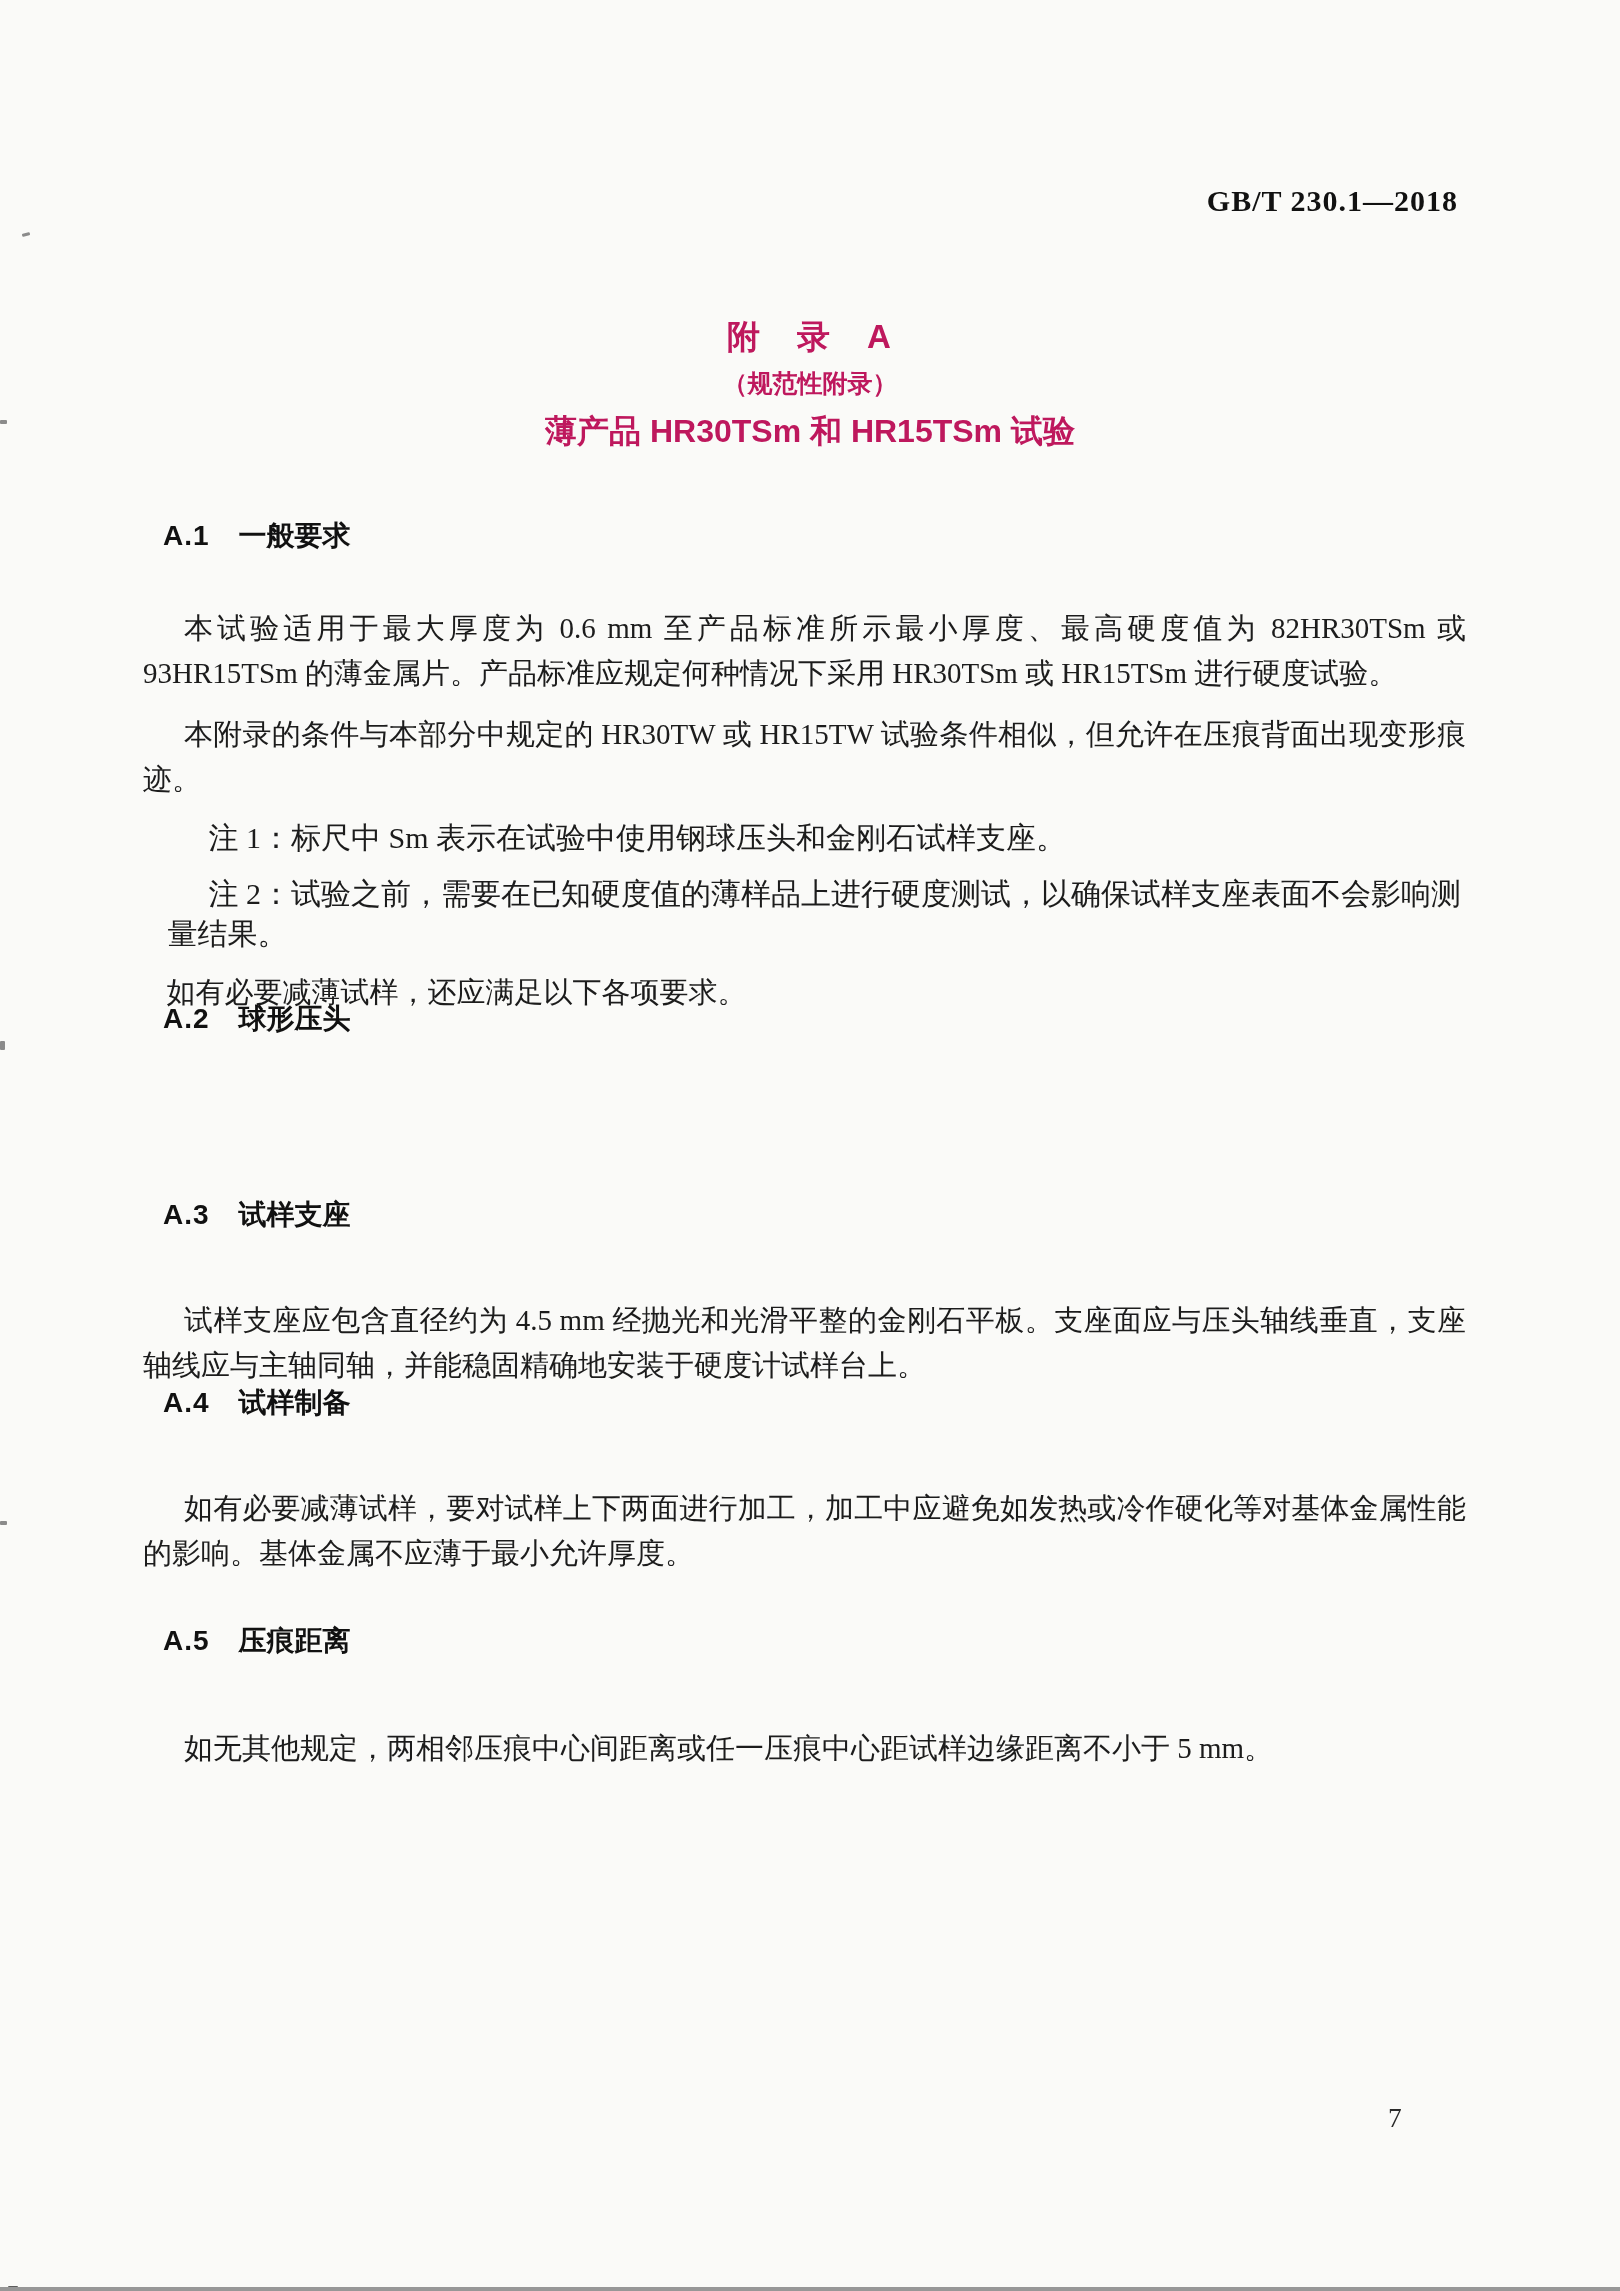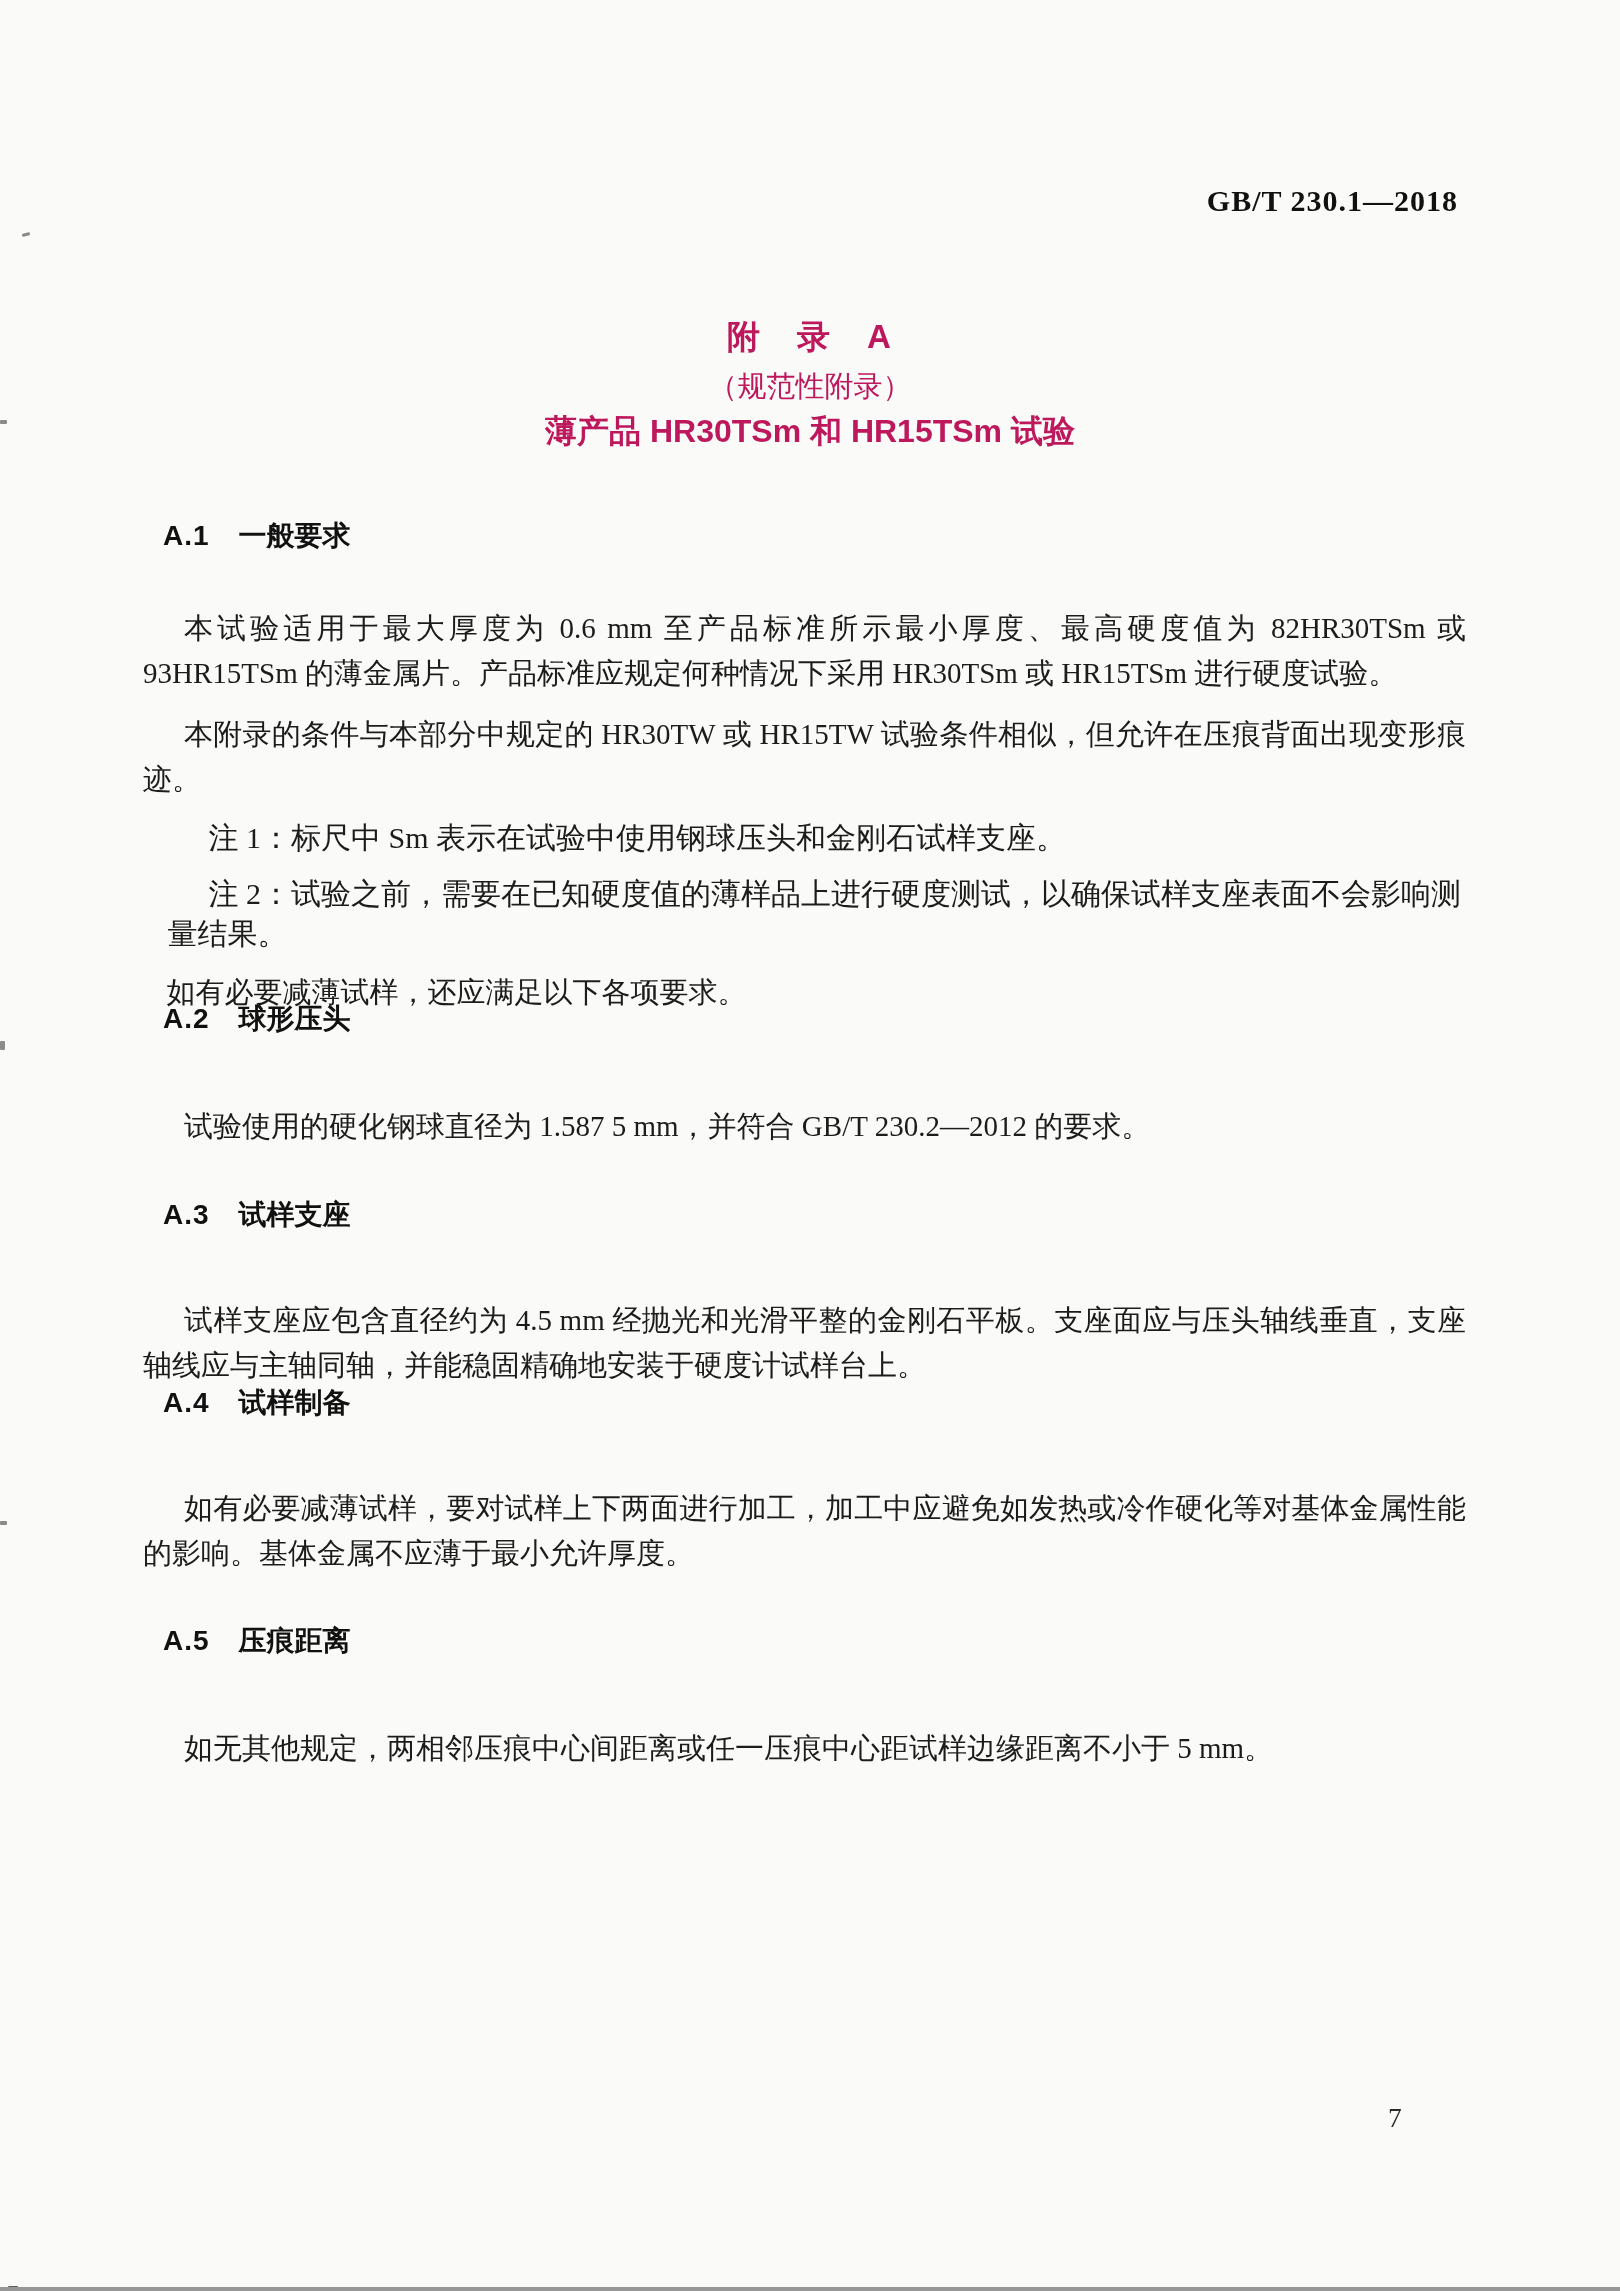--- a/index.html
+++ b/index.html
@@ -20,21 +20,21 @@
     position: absolute;
     top: 184px;
     right: 162px;
     font-size: 30px;
     font-weight: bold;
     letter-spacing: 1px;
     color: #111;
   }
   .title-block { position: absolute; left: 0; width: 100%; text-align: center; color: #be185d; }
   .t1 { top: 315px; font-size: 33px; font-weight: bold; letter-spacing: 2px; font-family: "Liberation Sans", sans-serif; }
-  .t2 { top: 367px; font-size: 29px; font-weight: normal; font-family: "Liberation Sans", sans-serif; }
+  .t2 { top: 367px; font-size: 25px; font-weight: bold; font-family: "Liberation Sans", sans-serif; }
   .t3 { top: 410px; font-size: 32px; font-weight: bold; font-family: "Liberation Sans", sans-serif; }
 
   .sec-heading {
     position: absolute;
     left: 163px;
     font-size: 28px;
     font-weight: bold;
     color: #111;
     font-family: "Liberation Sans", sans-serif;
     white-space: nowrap;
@@ -101,23 +101,20 @@
     <p>本试验适用于最大厚度为 0.6 mm 至产品标准所示最小厚度、最高硬度值为 82HR30TSm 或 93HR15TSm 的薄金属片。产品标准应规定何种情况下采用 HR30TSm 或 HR15TSm 进行硬度试验。</p>
     <p>本附录的条件与本部分中规定的 HR30TW 或 HR15TW 试验条件相似，但允许在压痕背面出现变形痕迹。</p>
     <p class="note first">注 1：标尺中 Sm 表示在试验中使用钢球压头和金刚石试样支座。</p>
     <p class="note">注 2：试验之前，需要在已知硬度值的薄样品上进行硬度测试，以确保试样支座表面不会影响测量结果。</p>
     <p class="closing">如有必要减薄试样，还应满足以下各项要求。</p>
   </div>
 
   <div class="sec-heading" style="top:1000px">
     <span class="sec-no">A.2</span><span>球形压头</span>
   </div>
-  <div class="sec-body" style="top:1088px">
-    <p>试验使用的硬化钢球直径为 1.587 5 mm，并符合 GB/T 230.2—2012 的要求。</p>
-  </div>
 
   <div class="sec-heading" style="top:1196px">
     <span class="sec-no">A.3</span><span>试样支座</span>
   </div>
   <div class="sec-body" style="top:1282px">
     <p>试样支座应包含直径约为 4.5 mm 经抛光和光滑平整的金刚石平板。支座面应与压头轴线垂直，支座轴线应与主轴同轴，并能稳固精确地安装于硬度计试样台上。</p>
   </div>
 
   <div class="sec-heading" style="top:1384px">
     <span class="sec-no">A.4</span><span>试样制备</span>

